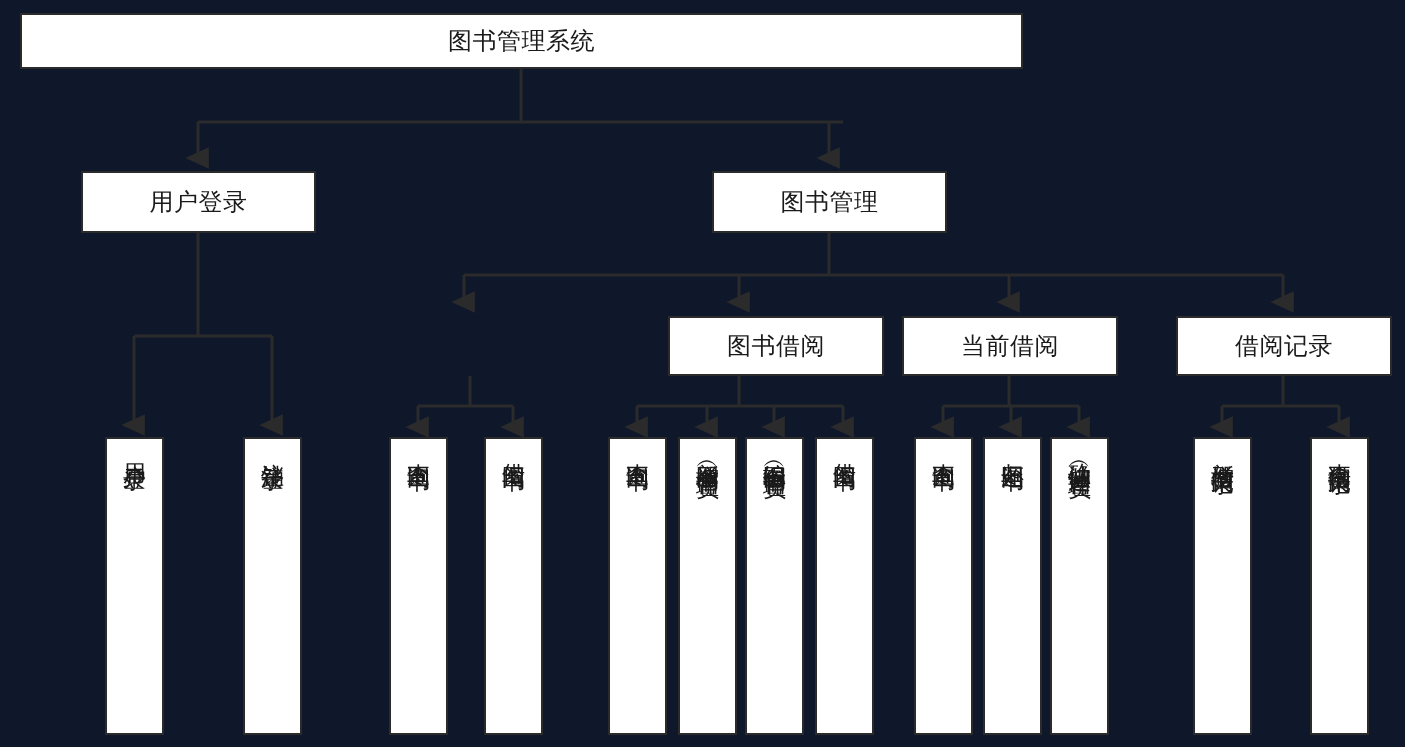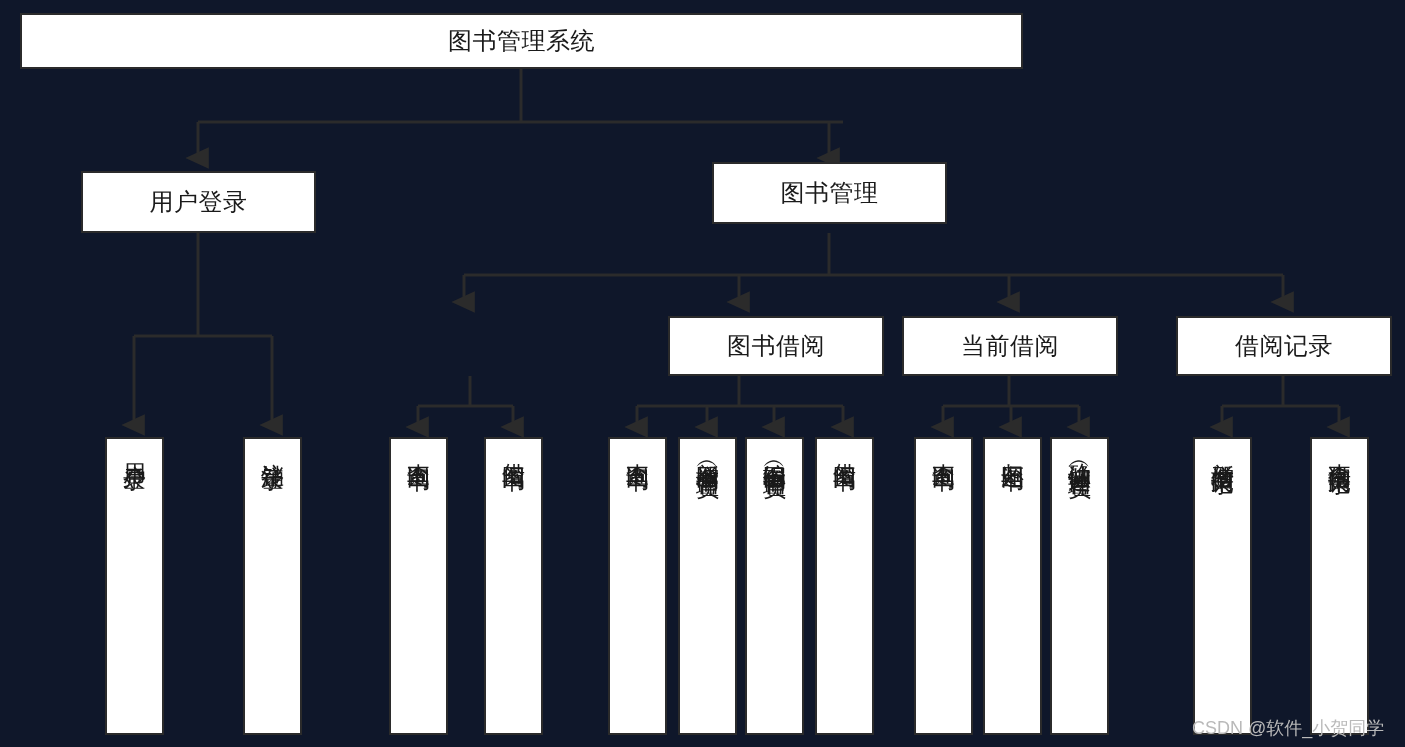--- a/index.html
+++ b/index.html
@@ -129,21 +129,21 @@
   </svg>
 
   <div class="node h" style="left:20px; top:13px; width:1003px; height:56px;">
     <span class="lbl">图书管理系统</span>
   </div>
 
   <div class="node h" style="left:81px; top:171px; width:235px; height:62px;">
     <span class="lbl">用户登录</span>
   </div>
 
-  <div class="node h" style="left:712px; top:162px; width:235px; height:62px;">
+  <div class="node h" style="left:712px; top:171px; width:235px; height:62px;">
     <span class="lbl">图书管理</span>
   </div>
 
 
   <div class="node h" style="left:668px; top:316px; width:216px; height:60px;">
     <span class="lbl">图书借阅</span>
   </div>
 
   <div class="node h" style="left:1176px; top:316px; width:216px; height:60px;">
     <span class="lbl">借阅记录</span>
@@ -198,15 +198,14 @@
   </div>
 
   <div class="node v" style="left:1193px; top:437px; width:59px; height:298px;">
     <span class="lbl">新增借阅记录</span>
   </div>
 
   <div class="node v" style="left:1310px; top:437px; width:59px; height:298px;">
     <span class="lbl">查询借阅记录</span>
   </div>
 
-  <div class="watermark" style="left:1192px; top:716px;">CSDN @软件_小贺同学</div>
 
 </div>
 
 </body></html>

